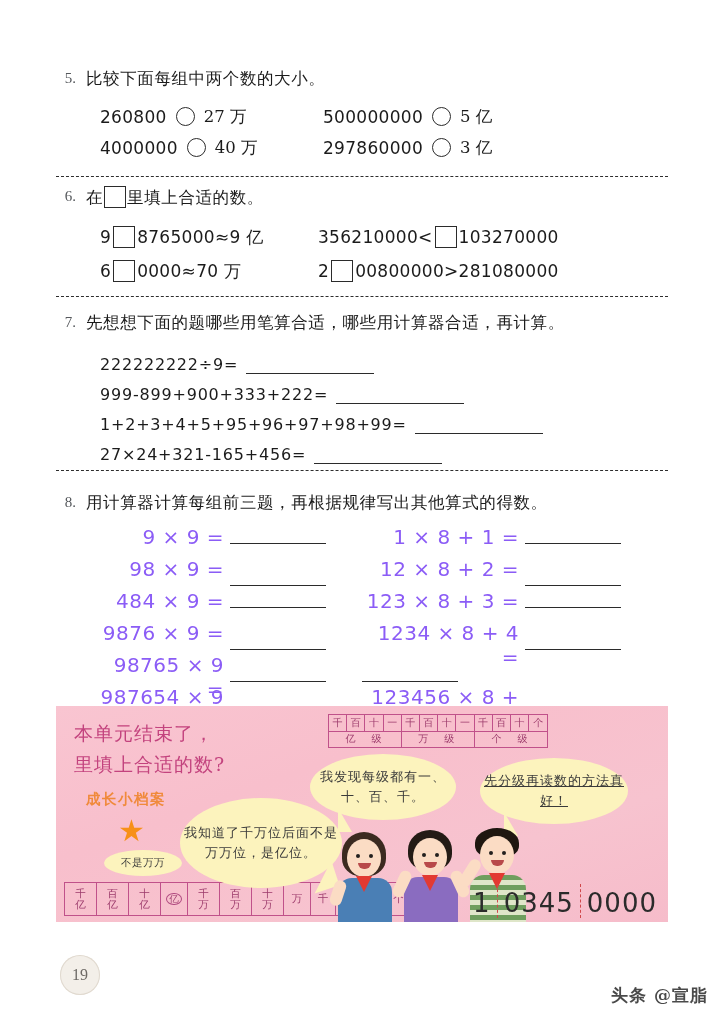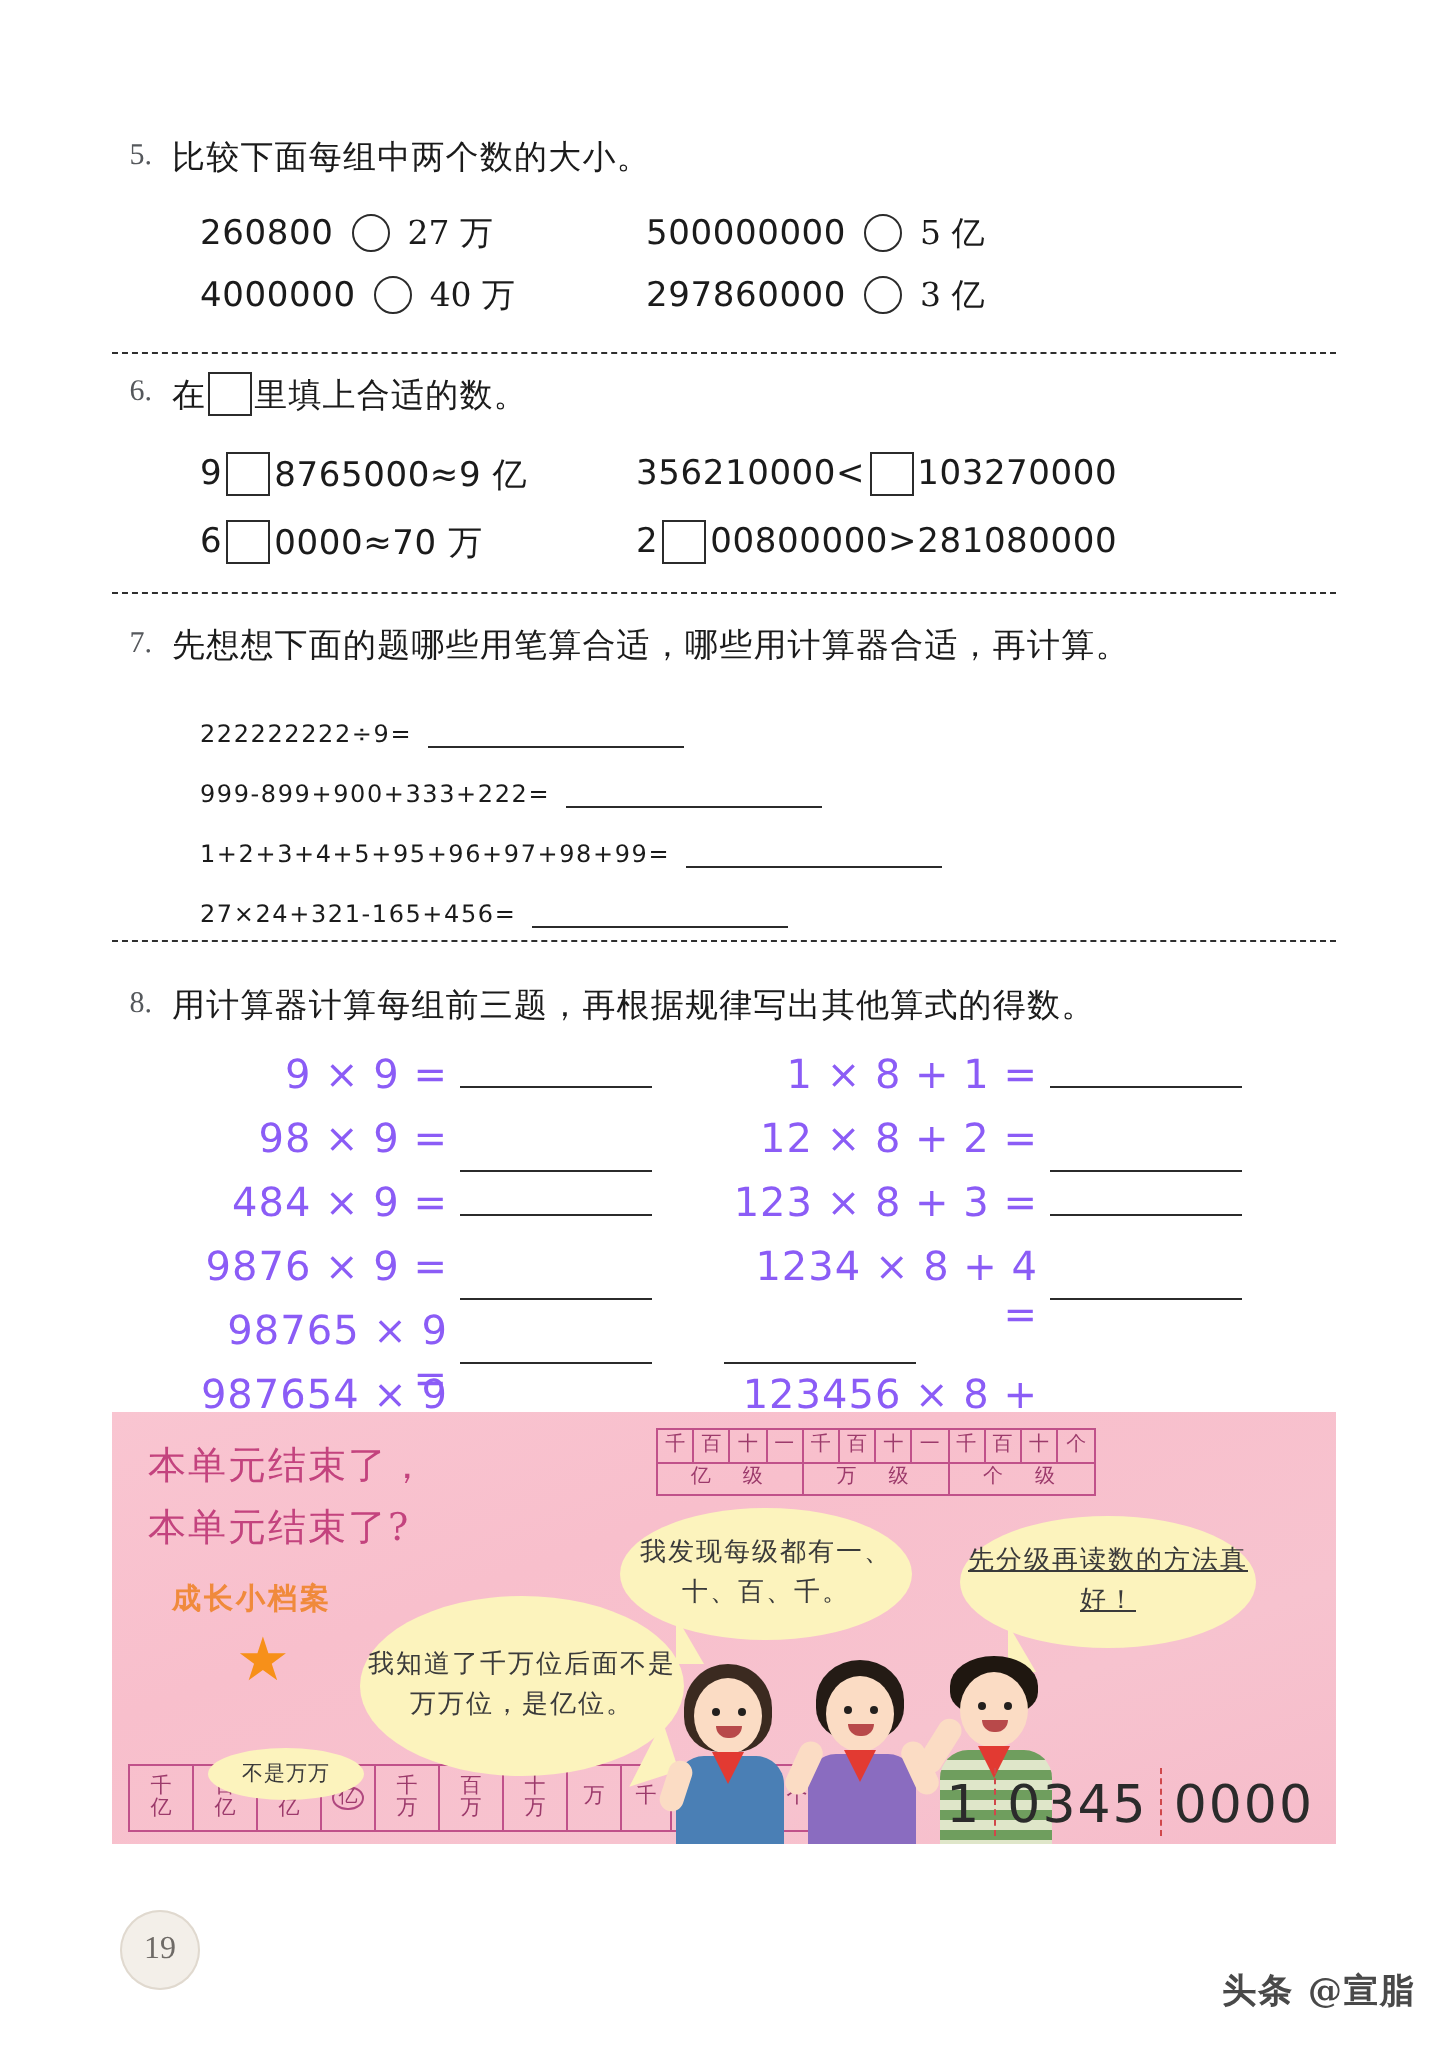--- a/index.html
+++ b/index.html
@@ -59,21 +59,21 @@
   .box-blank.inline-title { vertical-align: -5px; margin: 0 1px; }
   .p6rows { margin-top: 11px; margin-left: 44px; }
   .p6row { display: flex; align-items: center; height: 34px; }
   .p6cell.colA { width: 218px; display: flex; align-items: center; }
   .p6cell.colB { display: flex; align-items: center; }
 
   
   .p7rows { margin-top: 10px; margin-left: 44px; }
   .p7row { display: flex; align-items: flex-end; height: 30px; }
   .p7expr {
-    font-family: "DejaVu Sans", sans-serif; font-size: 12px;
+    font-family: "DejaVu Sans", sans-serif; font-size: 16px;
     color: #1b1b1b; letter-spacing: 0.8px;
   }
   .ansline { border-bottom: 1.4px solid #2b2b2b; margin-left: 8px; height: 15px; }
 
   
   .p8wrap { margin-top: 10px; position: relative; }
   .p8col { position: absolute; top: 0; }
   .p8col.left { left: 34px; width: 250px; }
   .p8col.right { left: 300px; width: 280px; }
   .p8row { height: 32px; display: flex; align-items: flex-start; }
@@ -156,22 +156,23 @@
   #b1 .tail { right: 6px; bottom: -2px;
     border-width: 0 0 26px 26px; border-color: transparent transparent #fcf3bd transparent;
     transform: rotate(-18deg); }
   #b2 { left: 254px; top: 48px; width: 146px; height: 66px; font-size: 13px; }
   #b2 .tail { left: 28px; bottom: -12px;
     border-width: 0 14px 24px 0; border-color: transparent transparent #fcf3bd transparent; }
   #b3 { left: 424px; top: 52px; width: 148px; height: 66px; font-size: 13px; text-decoration: underline; }
   #b3 .tail { left: 24px; bottom: -12px;
     border-width: 0 14px 24px 0; border-color: transparent transparent #fcf3bd transparent; }
   #b4 {
-    left: 48px; top: 168px; width: 78px; height: 26px; font-size: 10.5px;
+    left: 48px; top: 144px; width: 78px; height: 26px; font-size: 10.5px;
     letter-spacing: 0.5px;
+    font-family: Liberation Serif, serif;
   }
 
   
   .kid { position: absolute; bottom: 0; }
   .kid .head { position: absolute; border-radius: 50%; background: #fbdcc4; }
   .kid .hair { position: absolute; border-radius: 50% 50% 40% 40%; background: #2d221c; }
   .kid .body { position: absolute; border-radius: 14px 14px 0 0; }
   .kid .scarf { position: absolute; background: #e23a32; }
   .kid .arm { position: absolute; background: #fbdcc4; border-radius: 6px; }
   .eye { position: absolute; width: 4px; height: 4px; background: #23201e; border-radius: 50%; }
@@ -366,21 +367,21 @@
           <span class="p8blank"></span>
         </div>
       </div>
     </div>
   </div>
 
   <div id="summary">
 
     <div class="ask">
       <div>本单元结束了，</div>
-      <div>本单元结束了?</div>
+      <div>里填上合适的数?</div>
     </div>
 
     <div class="archive">成长小档案</div>
     <div class="star">★</div>
 
     <div class="pv-table" id="pv-top">
       <div class="pv-row r1">
         <div class="pv-cell">千</div>
         <div class="pv-cell">百</div>
         <div class="pv-cell">十</div>

